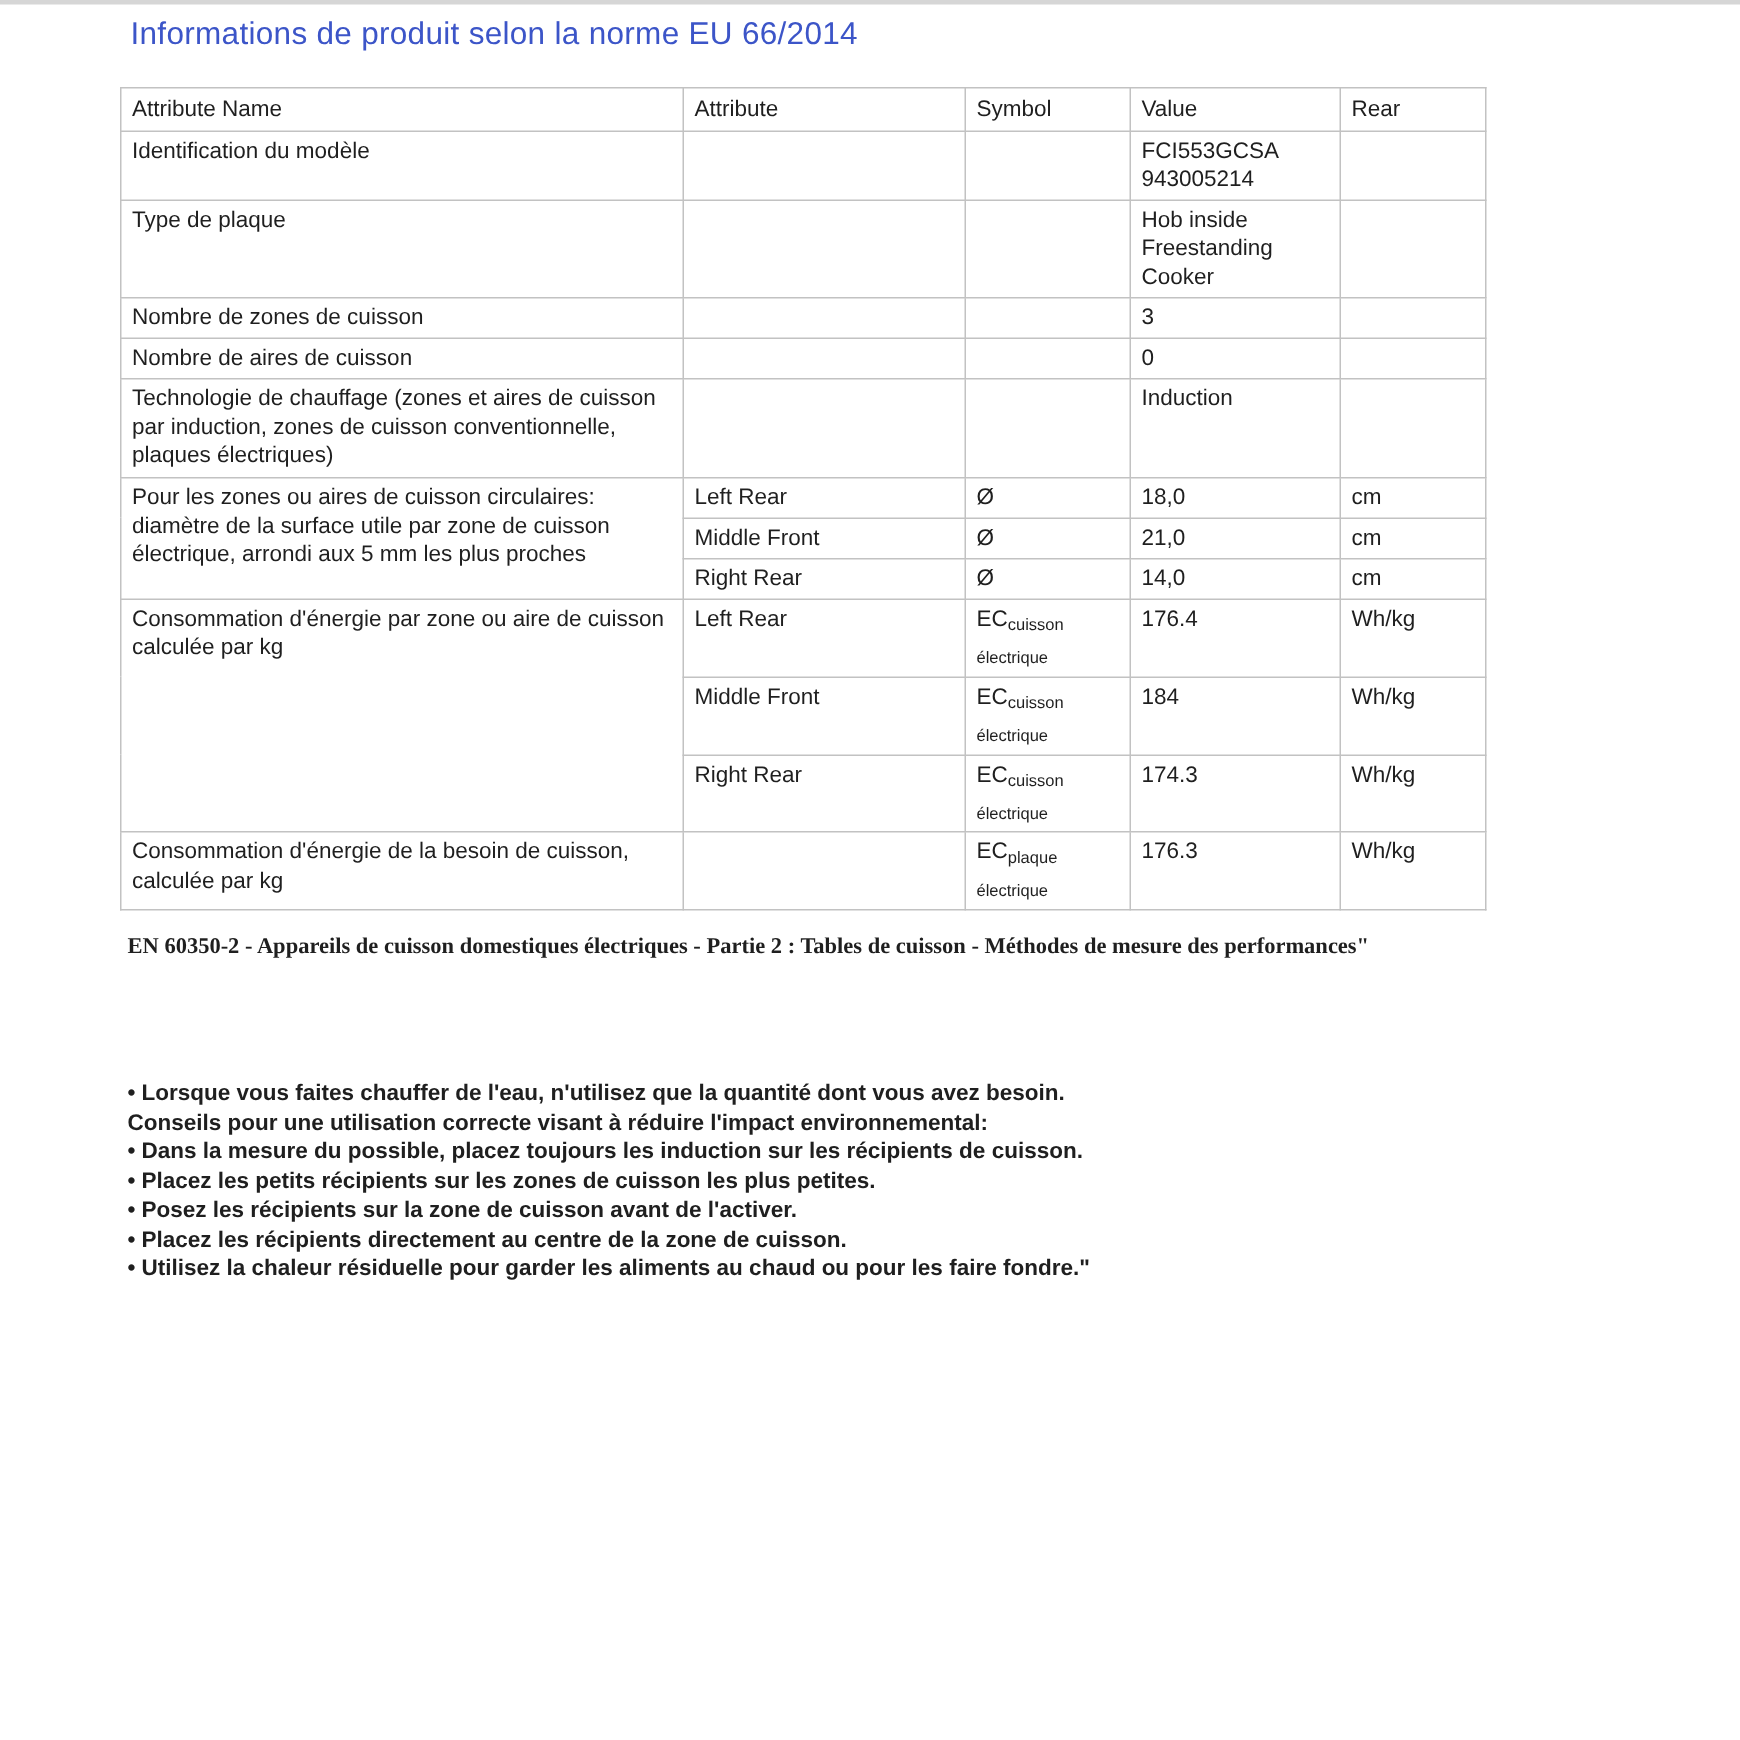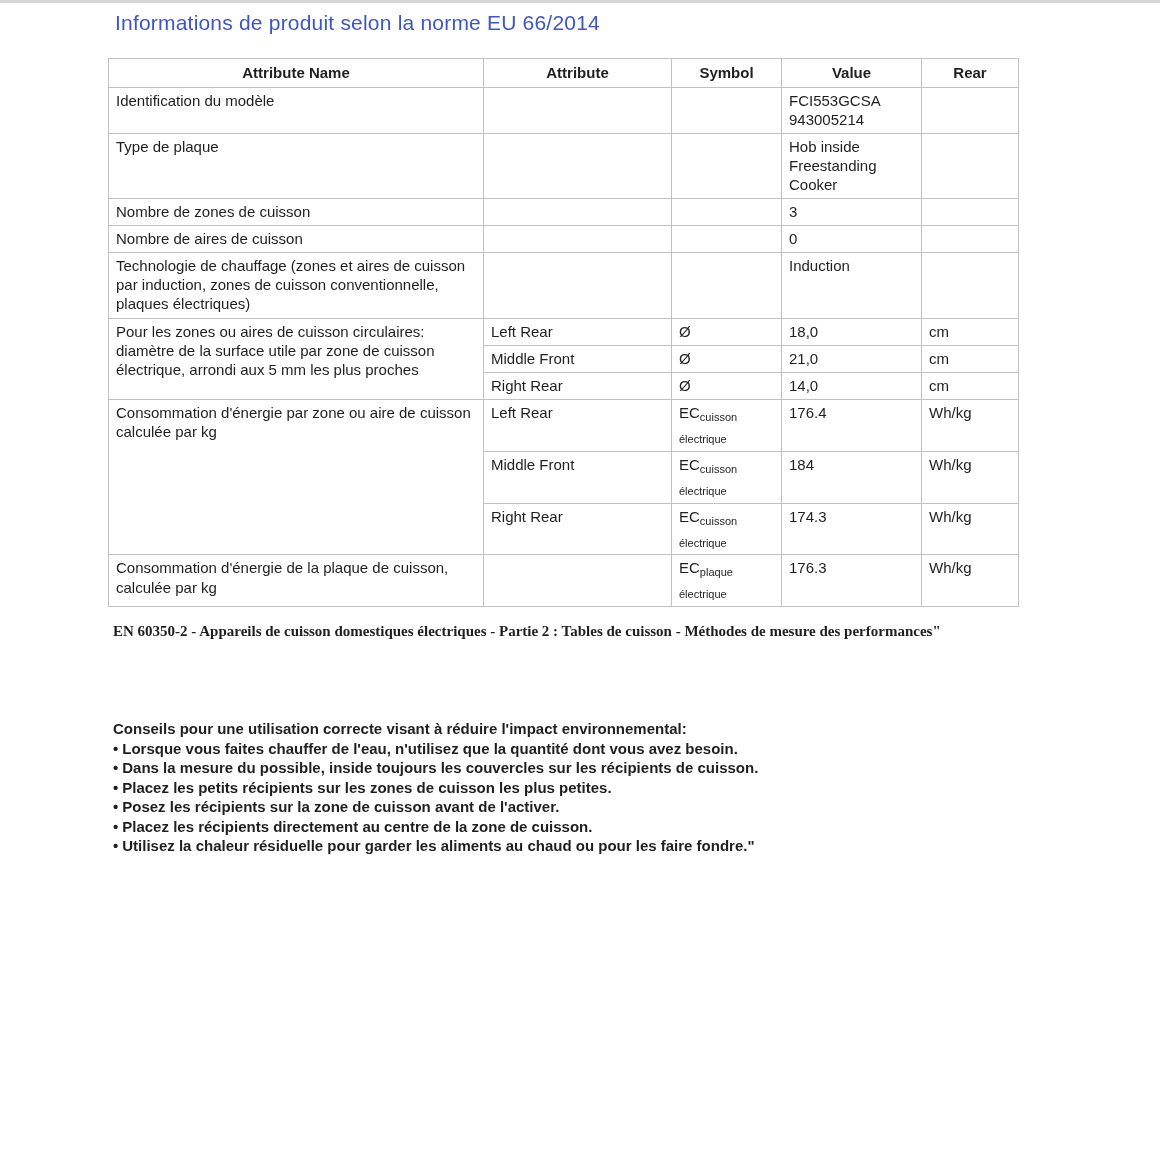--- a/index.html
+++ b/index.html
@@ -8,21 +8,21 @@
     width: 1160px; height: 1160px;
     background: #ffffff;
     font-family: "Liberation Sans", sans-serif;
     color: #1f1f1f;
   }
   .top-strip {
     width: 100%; height: 3px;
     background: #d6d6d6;
   }
   .content {
-    padding-left: 108px;
+    padding-left: 80px;
     padding-right: 40px;
   }
   .page-title {
     margin: 8px 0 0 7px;
     font-size: 21px;
     font-weight: normal;
     color: #3c55c8;
     letter-spacing: 0.2px;
   }
   table.product-table {
@@ -39,24 +39,23 @@
   .product-table th, .product-table td {
     border: 1px solid #c2c2c2;
     padding: 3px 7px 4px 7px;
     font-size: 15px;
     line-height: 1.27;
     vertical-align: top;
     text-align: left;
     overflow: hidden;
   }
   .product-table th {
-    font-weight: bold;
+    font-weight: normal;
     padding-top: 4px;
     padding-bottom: 5px;
-    text-align: center;
   }
   .sym-sub {
     font-size: 11px;
     vertical-align: -3px;
   }
   .footnote {
     margin: 15px 0 0 5px;
     width: 885px;
     font-size: 15px;
     font-weight: bold;
@@ -175,34 +174,34 @@
         <td>Wh/kg</td>
       </tr>
       <tr>
         <td>Right Rear</td>
         <td><span>EC</span><span class="sym-sub">cuisson électrique</span></td>
         <td>174.3</td>
         <td>Wh/kg</td>
       </tr>
 
       <tr>
-        <td>Consommation d'énergie de la plaque de cuisson, calculée par kg</td>
+        <td>Consommation d'énergie de la besoin de cuisson, calculée par kg</td>
         <td></td>
         <td><span>EC</span><span class="sym-sub">plaque électrique</span></td>
         <td>176.3</td>
         <td>Wh/kg</td>
       </tr>
     </tbody>
   </table>
 
   <div class="footnote">EN 60350-2 - Appareils de cuisson domestiques électriques - Partie 2 : Tables de cuisson - Méthodes de mesure des performances"</div>
 
   <div class="advice">
+    <div class="advice-line"><span class="bullet-marker">•</span><span>Lorsque vous faites chauffer de l'eau, n'utilisez que la quantité dont vous avez besoin.</span></div>
     <div class="advice-line">Conseils pour une utilisation correcte visant à réduire l'impact environnemental:</div>
-    <div class="advice-line"><span class="bullet-marker">•</span><span>Lorsque vous faites chauffer de l'eau, n'utilisez que la quantité dont vous avez besoin.</span></div>
-    <div class="advice-line"><span class="bullet-marker">•</span><span>Dans la mesure du possible, inside toujours les couvercles sur les récipients de cuisson.</span></div>
+    <div class="advice-line"><span class="bullet-marker">•</span><span>Dans la mesure du possible, placez toujours les induction sur les récipients de cuisson.</span></div>
     <div class="advice-line"><span class="bullet-marker">•</span><span>Placez les petits récipients sur les zones de cuisson les plus petites.</span></div>
     <div class="advice-line"><span class="bullet-marker">•</span><span>Posez les récipients sur la zone de cuisson avant de l'activer.</span></div>
     <div class="advice-line"><span class="bullet-marker">•</span><span>Placez les récipients directement au centre de la zone de cuisson.</span></div>
     <div class="advice-line"><span class="bullet-marker">•</span><span>Utilisez la chaleur résiduelle pour garder les aliments au chaud ou pour les faire fondre."</span></div>
   </div>
 
 </div>
 
 </body></html>

